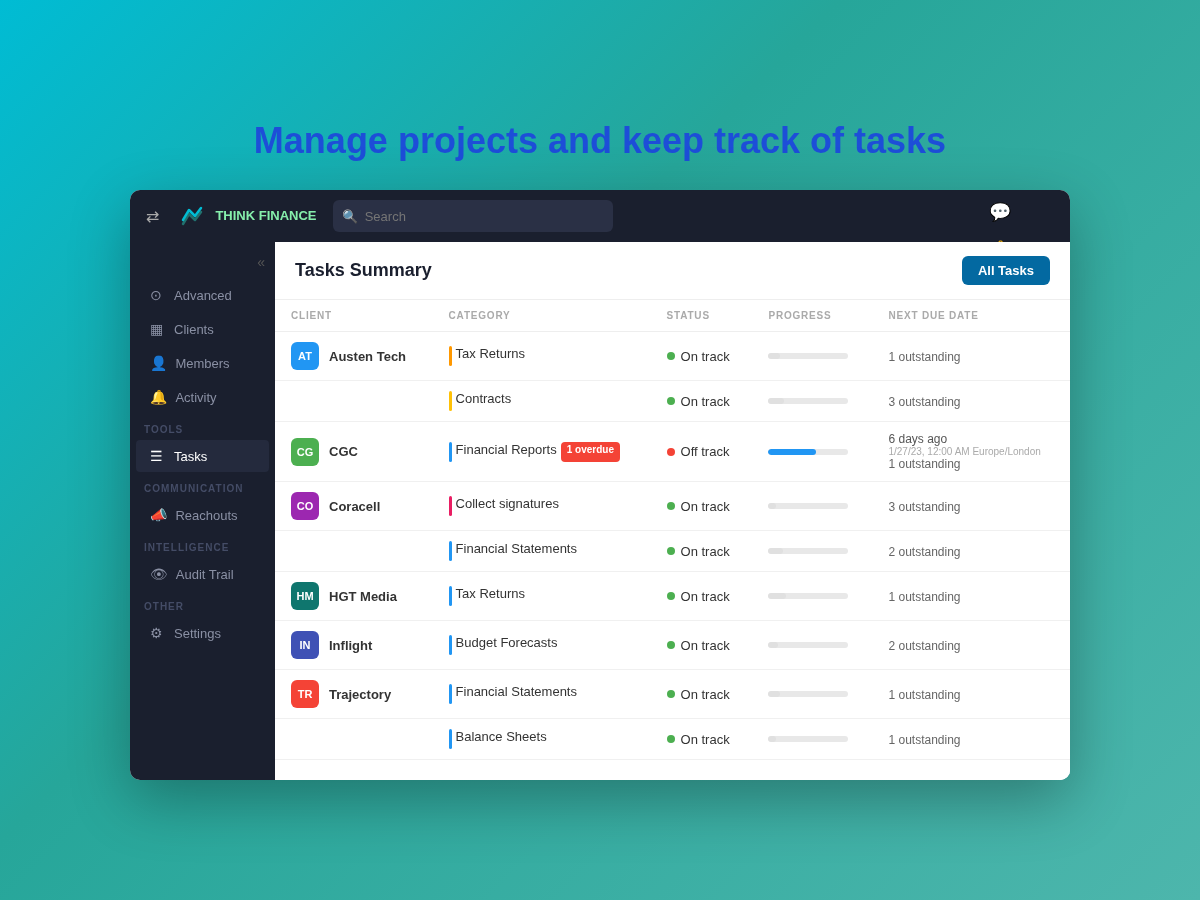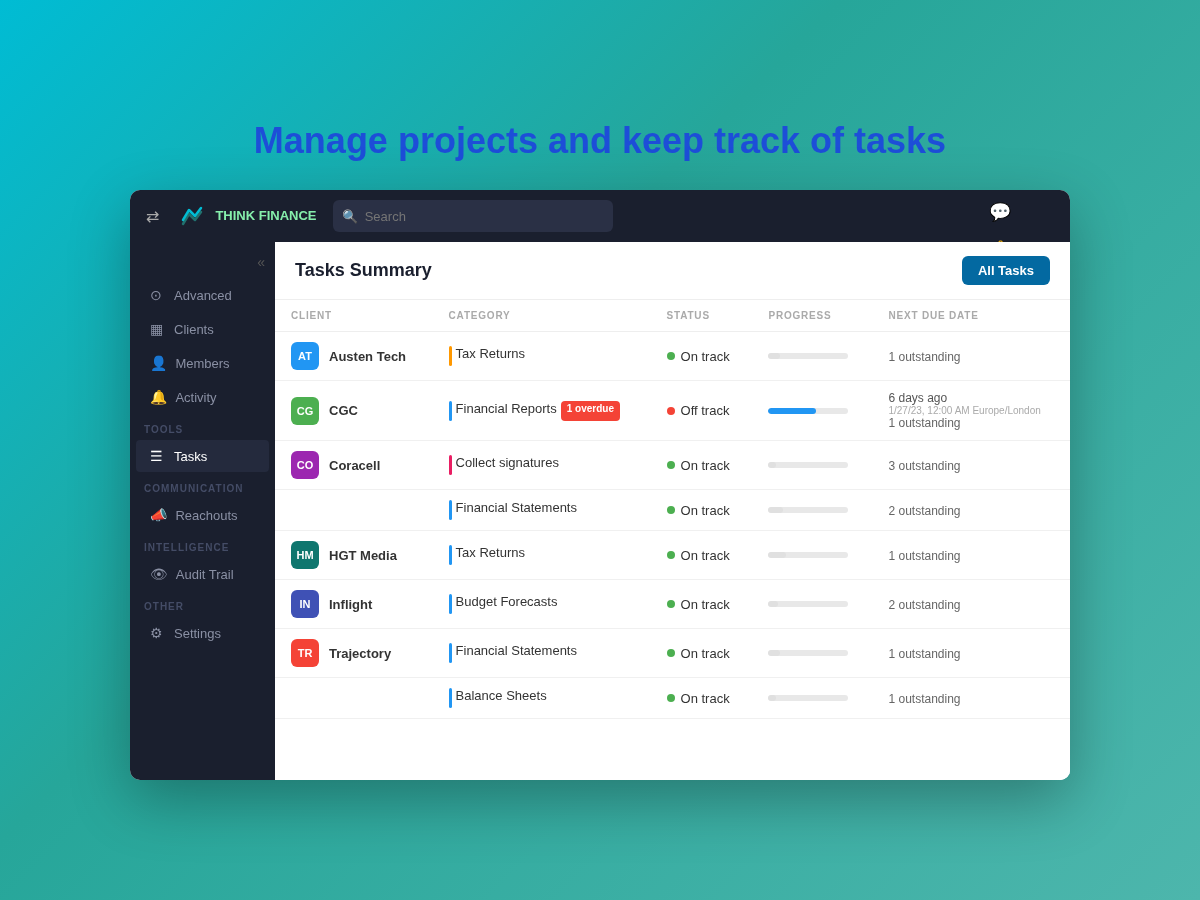--- a/index.html
+++ b/index.html
@@ -395,20 +395,45 @@
                 </td>
                 <td>
                   <div class="progress-bar-bg">
     <div class="progress-bar-fill" style="width:15%"></div>
   </div>
                 </td>
                 <td><span class="outstanding">1 outstanding</span></td>
               </tr>
               <tr>
                 <td>
+                  <div class="client-cell">
+                    <div class="empty-client-cell"></div>
+                  </div>
+                </td>
+                <td>
+                  <div class="category-cell">
+    <div class="category-bar" style="background:#FFC107"></div>
+    <span>Contracts</span>
+                  </div>
+                </td>
+                <td>
+                  <div class="status-cell">
+    <div class="status-dot" style="background:#4CAF50"></div>
+    <span>On track</span>
+  </div>
+                </td>
+                <td>
+                  <div class="progress-bar-bg">
+    <div class="progress-bar-fill" style="width:20%"></div>
+  </div>
+                </td>
+                <td><span class="outstanding">3 outstanding</span></td>
+              </tr>
+              <tr>
+                <td>
       <div class="client-cell">
         <div class="client-avatar" style="background:#4CAF50">CG</div>
         <span class="client-name">CGC</span>
       </div>
                 </td>
                 <td>
                   <div class="category-cell">
     <div class="category-bar" style="background:#2196F3"></div>
     <span>Financial Reports</span> 
                     <span class="overdue-badge">1 overdue</span>

